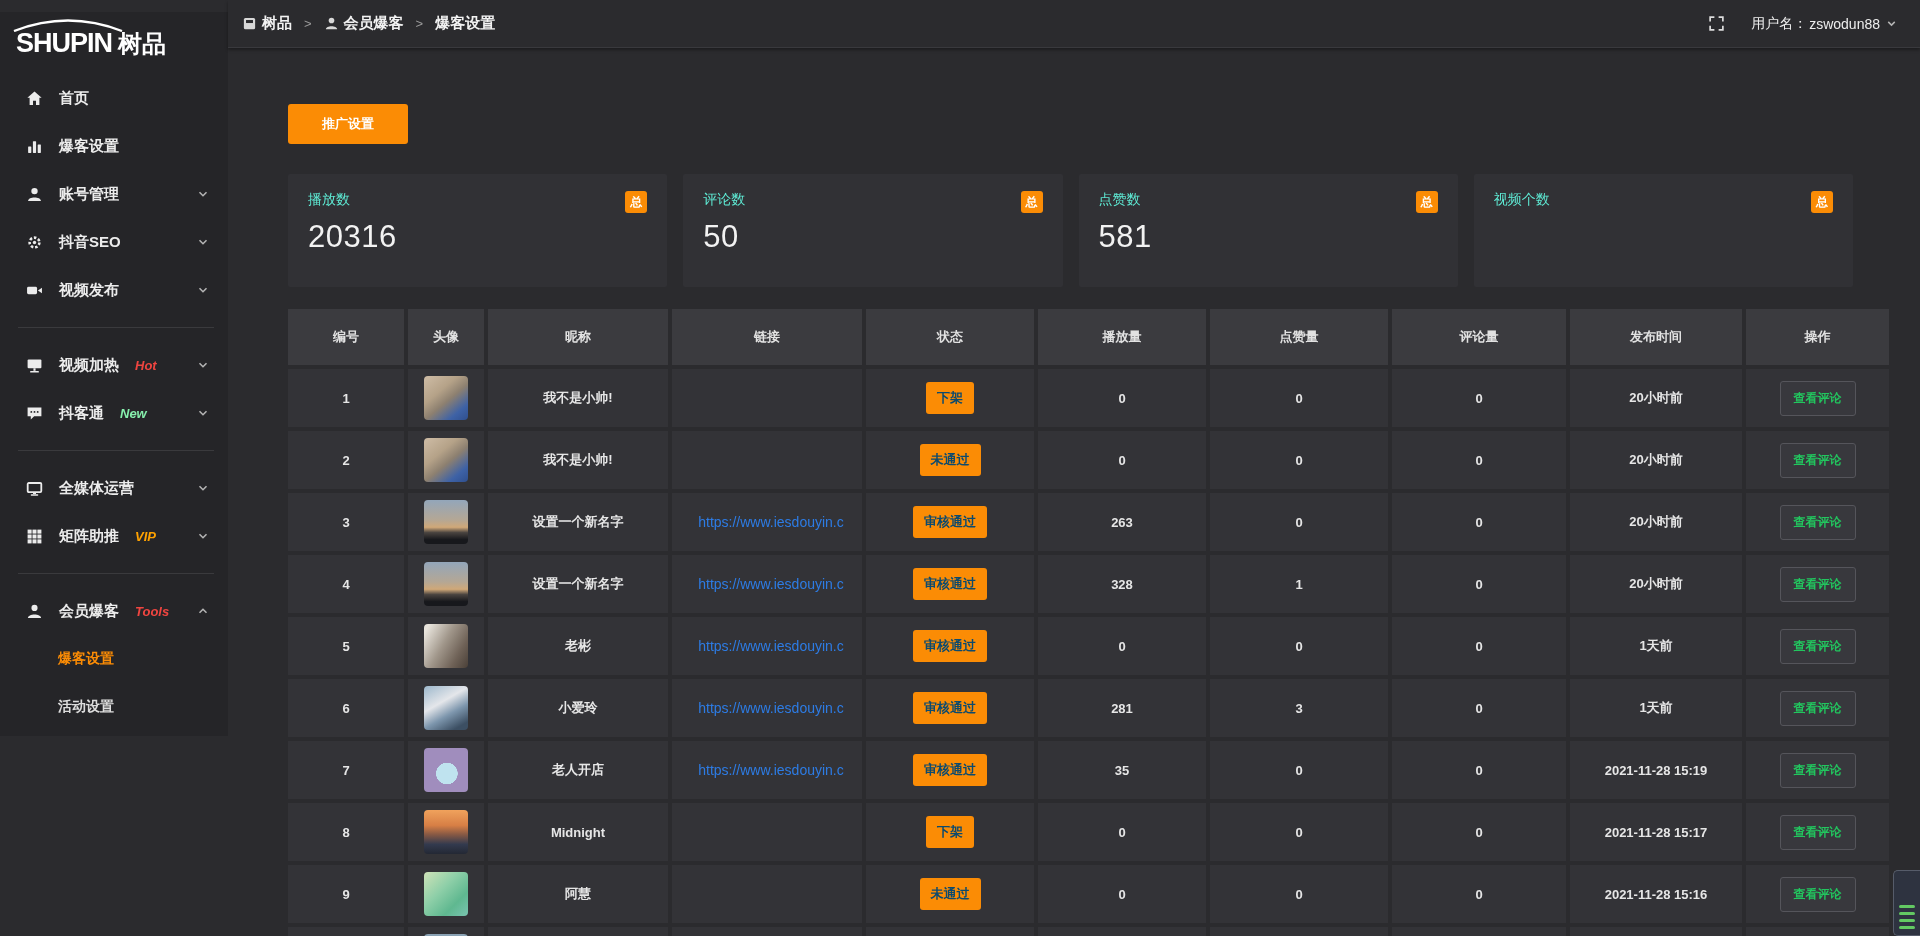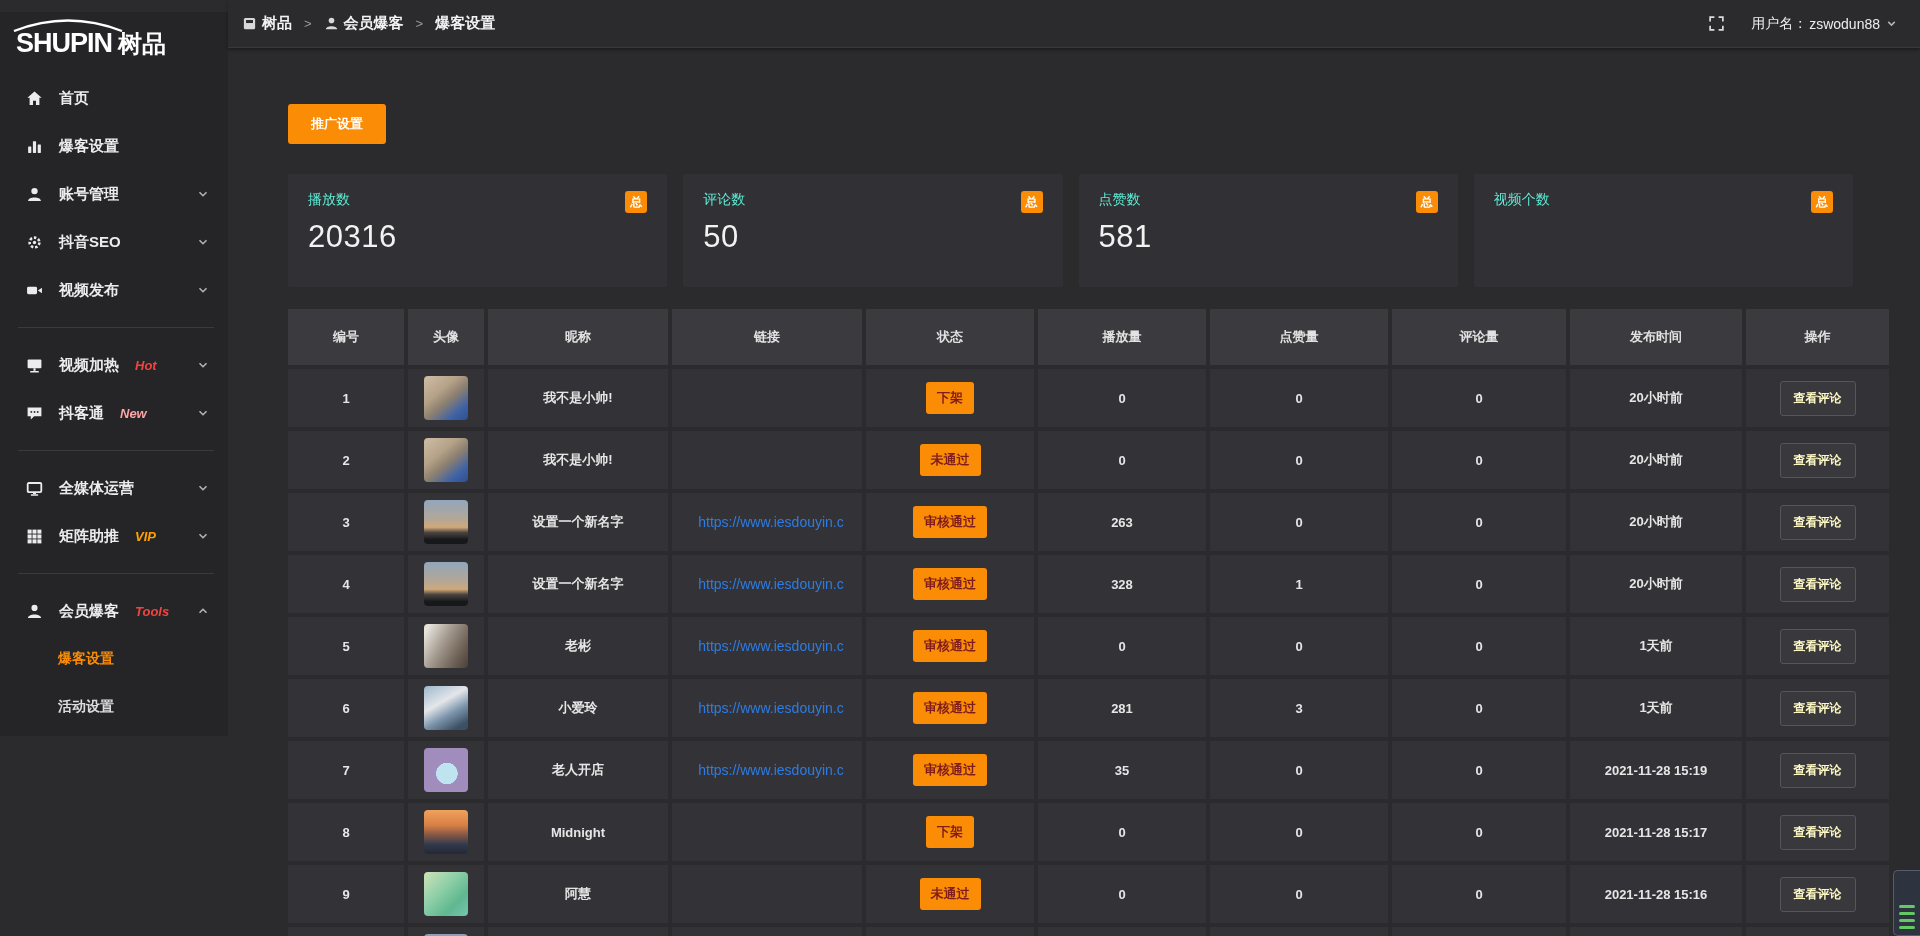--- a/index.html
+++ b/index.html
@@ -36,44 +36,44 @@
   .crumb-sep { color:#9a9a9a; margin:0 12px; font-size:13px; font-weight:400; }
   .topbar-right { margin-left:auto; display:flex; align-items:center; }
   .fs-icon { width:17px; height:17px; display:flex; cursor:pointer; margin-right:26px; }
   .user-box { font-size:14px; color:#ededed; cursor:pointer; display:flex; align-items:center; }
   .user-box .uv { margin-left:2px; }
   .user-box .ch { width:13px; height:13px; margin-left:5px; display:flex; }
   
   .content { position:absolute; left:228px; top:48px; right:0; bottom:0;
     padding:0 67px 0 60px; overflow:hidden; }
   .promo-btn { margin-top:56px; display:inline-block; background:var(--accent); color:#fff;
-    border:none; border-radius:3px; font-size:13px; font-weight:600; padding:11px 23px;
+    border:none; border-radius:3px; font-size:13px; font-weight:600; padding:11px 34px;
     cursor:pointer; font-family:inherit; }
   
   .stats { display:flex; gap:16px; margin-top:30px; }
   .stat-card { flex:1; height:113px; background:#313135; border-radius:2px; padding:17px 20px; }
   .stat-top { display:flex; align-items:flex-start; justify-content:space-between; }
   .stat-label { font-size:14px; color:#5eead4; font-weight:400; }
   .stat-badge { background:var(--accent); color:#fff; font-size:12px; font-weight:700;
     width:22px; height:22px; border-radius:3px; display:flex; align-items:center; justify-content:center; }
   .stat-value { font-size:31px; color:#f2f2f2; margin-top:6px; font-weight:400; letter-spacing:.5px; }
   
   table.grid { margin-top:18px; border-collapse:separate; border-spacing:4px; table-layout:fixed;
     width:1573px; margin-left:-4px; }
   table.grid th { background:#3b3b3f; height:56px; font-size:13px; font-weight:700; color:#e2e2e2; }
   table.grid td { background:#333337; height:58px; text-align:center; font-size:13px; color:#e6e6e6; }
   td.cell-id, td.cell-num { font-size:14px; font-weight:700; }
   td.cell-nick { font-size:14px; font-weight:700; }
   td.cell-time { font-size:13px; font-weight:600; }
   td.cell-link { text-align:left; padding-left:8px; overflow:hidden; white-space:nowrap; }
   td.cell-link a { color:var(--link); text-decoration:none; font-size:14px; }
   .avatar { width:44px; height:44px; border-radius:4px; margin:0 auto; }
-  .status-btn { background:var(--accent); border:none; color:#7f1d1d; font-size:13px; font-weight:600;
+  .status-btn { background:var(--accent); border:none; color:#0c4a6e; font-size:13px; font-weight:600;
     padding:7px 11px; border-radius:3px; cursor:pointer; font-family:inherit; }
-  .action-btn { background:#38383d; border:1px solid #55555b; color:#fef9c3; font-size:12px;
+  .action-btn { background:#38383d; border:1px solid #55555b; color:#22c55e; font-size:12px;
     padding:8px 13px; border-radius:3px; cursor:pointer; font-family:inherit; font-weight:600; }
   
   .av-boy{background:linear-gradient(140deg,#cbb9a2 5%,#b5a288 35%,#8d8070 55%,#3e62a6 80%,#2f4f8e);}
   .av-sunset-sky{background:linear-gradient(180deg,#93a6ba 0%,#b4a795 45%,#d0a878 62%,#4a4440 74%,#17181c 90%);}
   .av-man-portrait{background:linear-gradient(120deg,#e8e4dc 8%,#a0968a 45%,#6f6257 75%,#4a4038);}
   .av-girl-blue{background:linear-gradient(150deg,#9db8cc 0%,#e4e6ea 38%,#7d96ad 62%,#3c4f63 88%);}
   .av-purple-cartoon{background:radial-gradient(circle at 52% 58%,#bfe3ef 0 31%,#a08dbd 32%);}
   .av-sunset-sea{background:linear-gradient(180deg,#f0a25c 0%,#d77f45 35%,#8a5a44 55%,#333a4e 78%,#232834);}
   .av-green-paint{background:linear-gradient(135deg,#cfe3b8 0%,#8ecfa8 40%,#5fb890 72%,#7ac4b0);}
   .av-blue-gray{background:linear-gradient(180deg,#8ba3b5,#6f8a9e);}
@@ -174,21 +174,21 @@
       <div class="menu-item">
         <span class="mi-icon">
           <svg viewBox="0 0 16 16" fill="#ececec" width="100%" height="100%">
             <path d="M1.5 2.4h13v8.2h-6.8l-3.2 3v-3h-3Z"></path>
             <circle cx="5" cy="6.5" r=".9" fill="#252528"></circle>
             <circle cx="8" cy="6.5" r=".9" fill="#252528"></circle>
             <circle cx="11" cy="6.5" r=".9" fill="#252528"></circle>
           </svg>
         </span>
         <span class="mi-label">抖客通</span>
-        <span class="mi-badge" style="color: #fca5a5;">New</span>
+        <span class="mi-badge" style="color: #86efac;">New</span>
         <span class="mi-chevron">
           <svg viewBox="0 0 16 16" fill="#ececec" width="100%" height="100%">
             <polyline points="4,6 8,10 12,6" fill="none" stroke="#b4b4b4" stroke-width="1.8"></polyline>
           </svg>
         </span>
       </div>
       <div class="menu-divider"></div>
       <div class="menu-item">
         <span class="mi-icon">
           <svg viewBox="0 0 16 16" fill="#ececec" width="100%" height="100%">

